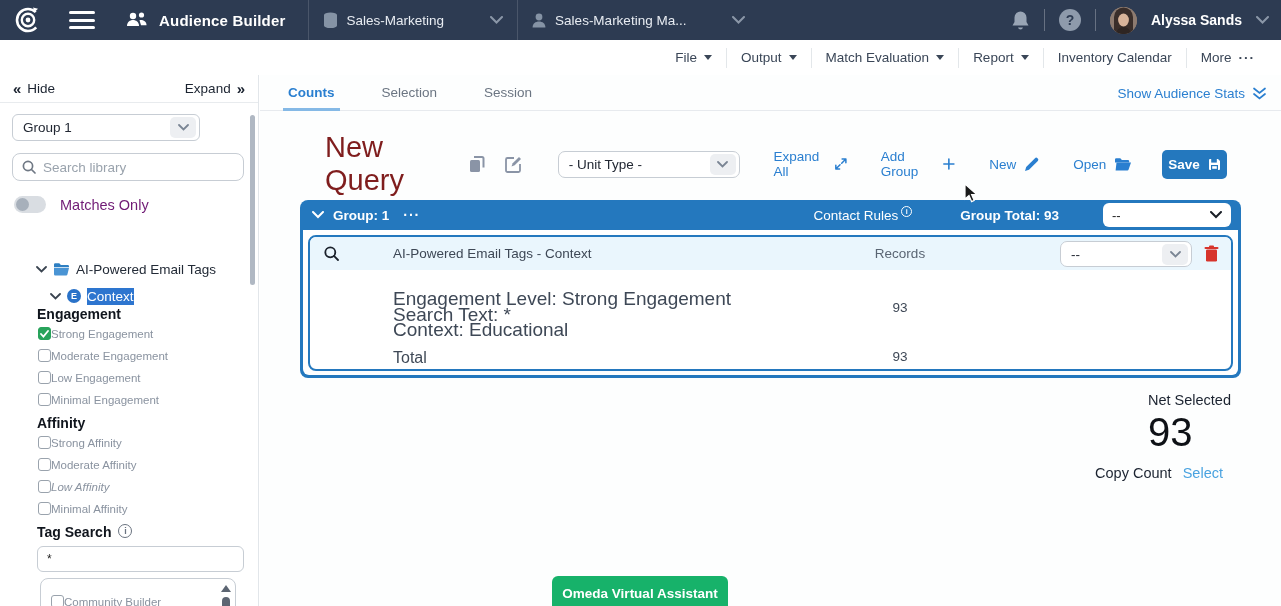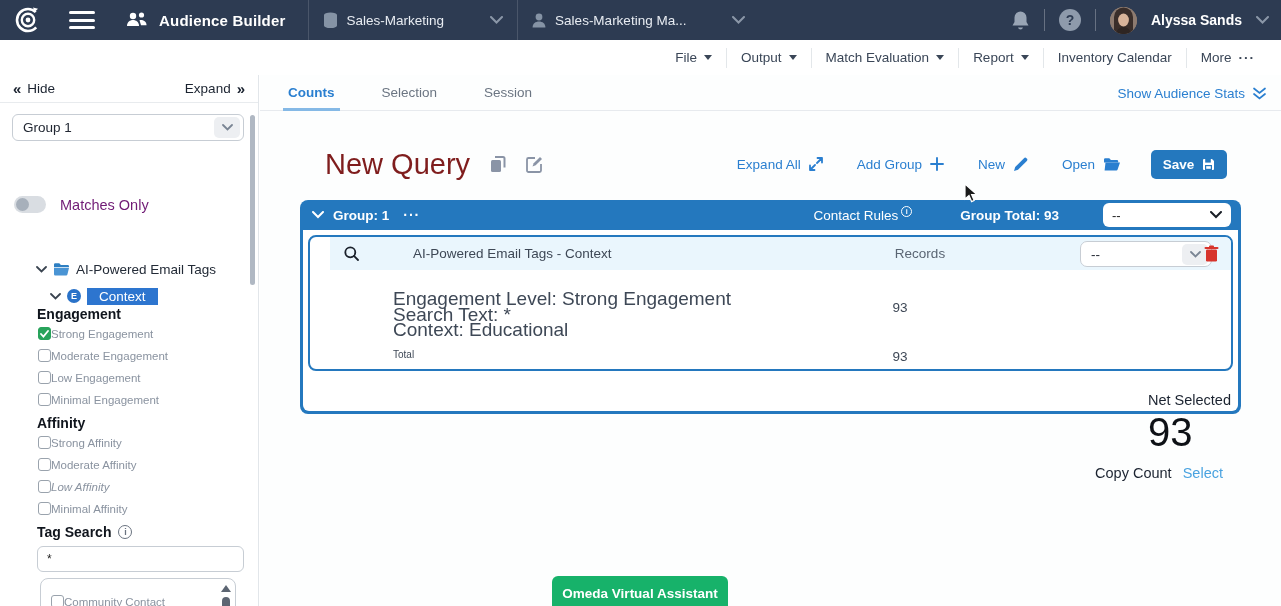--- a/index.html
+++ b/index.html
@@ -39,34 +39,34 @@
              border-right:1px solid #e2e6ea; overflow:hidden; }
   .side-header { height:28px; display:flex; align-items:center; justify-content:space-between;
                  padding:0 13px; border-bottom:1px solid #e8ebee; }
   .side-link { display:flex; align-items:center; gap:6px; font-size:13.5px; color:#1b2330; cursor:pointer; }
   .guillemet { font-size:15px; font-weight:bold; color:#1b2330; }
   .select { border:1px solid #c7cdd4; border-radius:6px; background:#fff; display:flex; align-items:center;
             justify-content:space-between; cursor:pointer; }
   .select .val { font-size:13.5px; color:#222833; padding-left:10px; }
   .select .chev-box { width:26px; height:21px; margin-right:3px; border-radius:5px; background:#edeff2;
                       display:flex; align-items:center; justify-content:center; }
-  .group-select { position:absolute; left:12px; top:39px; width:232px; height:27px; }
+  .group-select { position:absolute; left:12px; top:39px; width:188px; height:27px; }
   .search-box { position:absolute; left:12px; top:78px; width:232px; height:28px; border:1px solid #c7cdd4;
                 border-radius:8px; display:flex; align-items:center; padding-left:9px; gap:7px; background:#fff; }
   .search-box input { border:none; outline:none; font-size:13.5px; color:#222; width:180px;
                       font-family:"Liberation Sans", sans-serif; }
   .search-box input::placeholder { color:#9aa3ad; }
   .toggle-row { position:absolute; left:14px; top:121px; display:flex; align-items:center; gap:14px; }
   .toggle { width:32px; height:17px; border-radius:9px; background:#d9dde2; position:relative; cursor:pointer; }
   .toggle .knob { position:absolute; left:2px; top:2px; width:13px; height:13px; border-radius:50%; background:#a7b0bb; }
   .toggle-label { font-size:14.5px; color:#701a75; }
 
   .tree-row { position:absolute; display:flex; align-items:center; gap:6px; height:22px; cursor:pointer; }
   .tree-label { font-size:13.5px; color:#232b37; }
-  .tree-label.selected { background:#2d75cf; color:#fff; padding:1px 12px; }
+  .tree-label.selected { background:#2d75cf; color:#fff; padding:1px 0; }
   .e-badge { width:14px; height:14px; border-radius:50%; background:#2a72c8; color:#fff; font-size:9px;
              font-weight:bold; display:flex; align-items:center; justify-content:center; }
   .section-title { position:absolute; left:37px; font-size:14px; font-weight:bold; color:#10151d; }
   .cb-row { position:absolute; left:38px; display:flex; align-items:center; height:17px; cursor:pointer; }
   .cb { width:13px; height:13px; border:1.5px solid #9aa3ad; border-radius:3px; background:#fff; flex:0 0 auto;
         display:flex; align-items:center; justify-content:center; }
   .cb.checked { background:#28a35b; border-color:#28a35b; }
   .cb-label { font-size:11.5px; color:#8a93a0; }
   .info-icon { width:14px; height:14px; border:1.3px solid #6a7380; border-radius:50%; color:#6a7380;
                font-size:9px; display:inline-flex; align-items:center; justify-content:center; font-weight:bold; }
@@ -95,43 +95,43 @@
 
   .title-row { position:absolute; top:68px; left:25px; right:54px; height:42px; display:flex; align-items:center; }
   .query-title { font-size:29px; font-weight:500; color:#7f1d1d;margin-left:40px; }
   .icon-btn { margin-left:20px; cursor:pointer; display:flex; align-items:center; }
   .unit-select { margin-left:36px; width:213px; height:27px; border-radius:7px; }
   .action-link { display:flex; align-items:center; gap:8px; color:#2a7fd0; font-size:13.5px; cursor:pointer; margin-left:34px; }
   .save-btn { margin-left:30px; width:76px; height:29px; background:#2478be; border-radius:5px; color:#fff;
               font-size:13.5px; font-weight:bold; display:flex; align-items:center; justify-content:center; gap:8px; cursor:pointer; }
 
   
-  .group-panel { position:absolute; left:40px; top:125px; width:941px; height:214px; background:#2478be;
+  .group-panel { position:absolute; left:40px; top:125px; width:941px; height:178px; background:#2478be;
                  border-radius:8px; }
   .group-header { height:30px; display:flex; align-items:center; color:#fff; padding:0 10px 0 12px; }
   .group-header .g-title { font-size:13.5px; font-weight:bold; margin-left:9px; }
   .group-header .g-dots { font-size:14px; font-weight:bold; letter-spacing:1px; margin-left:14px; cursor:pointer; }
   .contact-rules { display:flex; align-items:flex-start; gap:3px; font-size:13.5px; cursor:pointer; }
   .contact-rules .info-icon { border-color:#fff; color:#fff; width:11px; height:11px; font-size:7px; margin-top:-2px;}
   .g-total { font-size:13.5px; font-weight:bold; margin-left:48px; }
   .g-select { margin-left:44px; width:128px; height:24px; background:#fff; border-radius:6px; display:flex;
               align-items:center; justify-content:space-between; padding:0 9px; cursor:pointer; }
   .g-select .val { font-size:13px; color:#222; }
   .group-body { position:absolute; left:3px; top:30px; right:3px; bottom:3px; background:#fff; border-radius:0 0 6px 6px; }
   .query-card { position:absolute; left:5px; top:5px; width:925px; height:136px; border:2px solid #2478be;
-                border-radius:8px; background:#fff; overflow:hidden;padding-left:20px; }
+                border-radius:8px; background:#fff; overflow:hidden; }
   .card-head { position:relative; height:33px; background:#eaf6fd; display:flex; align-items:center; }
   .card-head .search-ic { position:absolute; left:14px; top:9px; }
   .card-title { position:absolute; left:83px; font-size:13.5px; color:#3e4856; }
   .records-col { position:absolute; left:545px; width:90px; text-align:center; font-size:13.5px; color:#5a6573; }
   .card-select { position:absolute; left:750px; top:4px; width:132px; height:26px; border-radius:7px; }
   .trash { position:absolute; right:12px; top:8px; cursor:pointer; }
   .criteria { position:absolute; top:54px; left:83px; font-size:19px; color:#3e4856; line-height:15.5px; }
   .crit-count { position:absolute; top:63px; left:545px; width:90px; text-align:center; font-size:13.5px; color:#3e4856; }
-  .total-label { position:absolute; top:112px; left:83px; font-size:10px; color:#3e4856; }
+  .total-label { position:absolute; top:112px; left:83px; font-size:16px; color:#3e4856; }
   .total-count { position:absolute; top:112px; left:545px; width:90px; text-align:center; font-size:13.5px; color:#3e4856; }
 
   .net-block { position:absolute; top:317px; right:50px; text-align:left; }
   .net-label { font-size:14.5px; color:#1b2330; }
   .net-value { font-size:40px; font-weight:500; color:#0e1116; margin-top:3px; line-height:42px; }
   .copy-row { position:absolute; top:390px; right:58px; font-size:14.5px; color:#1b2330; }
   .copy-row .link { color:#4aa3e0; margin-left:7px; cursor:pointer; }
 
   .assistant-btn { position:absolute; left:552px; top:576px; width:176px; height:34px; background:#17b26a;
                    border-radius:6px 6px 0 0; color:#fff; font-size:13.5px; font-weight:bold;
@@ -249,20 +249,27 @@
 
     <div class="select group-select">
       <span class="val">Group 1</span>
       <span class="chev-box">
         <svg width="11" height="7" viewBox="0 0 11 7">
             <path d="M1 1 l4.5 4.5 L10 1" stroke="#7a8594" stroke-width="1.8" fill="none" stroke-linecap="round"></path>
           </svg>
       </span>
     </div>
 
+    <div class="search-box">
+      <svg width="14" height="14" viewBox="0 0 14 14">
+        <circle cx="6" cy="6" r="4.6" fill="none" stroke="#6f7884" stroke-width="1.7"></circle>
+        <path d="M9.5 9.5 L13 13" stroke="#6f7884" stroke-width="1.7" stroke-linecap="round"></path>
+      </svg>
+      <input type="text" placeholder="Search library" style="">
+    </div>
 
     <div class="toggle-row">
       <div class="toggle">
           <div class="knob"></div>
         </div>
       <span class="toggle-label">Matches Only</span>
     </div>
 
     <div class="tree-row" style="top:183px; left:36px;">
       <svg width="11" height="7" viewBox="0 0 11 7">
@@ -315,30 +322,30 @@
     </div>
     <div class="cb-row" style="top:403px;font-style:italic;">
       <span class="cb"></span>
       <span class="cb-label">Low Affinity</span>
     </div>
     <div class="cb-row" style="top:425px;">
       <span class="cb"></span>
       <span class="cb-label">Minimal Affinity</span>
     </div>
 
-    <div class="section-title" style="top:449px; display:flex; align-items:center; gap:7px;">
+    <div class="section-title" style="top:449px; display:flex; gap:7px;">
       <span>Tag Search</span>
       <span class="info-icon">i</span>
     </div>
     <input class="tag-input" type="text" value="*" style="">
 
     <div class="tag-listbox">
       <div class="cb-row">
         <span class="cb"></span>
-        <span class="cb-label">Community Contact</span>
+        <span class="cb-label">Community Builder</span>
       </div>
       <div class="list-scroll">
         <div class="tri-up"></div>
         <div class="list-thumb"></div>
       </div>
     </div>
 
     <div class="side-scrollbar"></div>
   </div>
 
@@ -363,20 +370,28 @@
         <svg width="16" height="17" viewBox="0 0 16 17">
           <rect x="1" y="4" width="10" height="12" rx="1.5" fill="#8a94a6"></rect>
           <path d="M5 1 h8 a1.5 1.5 0 0 1 1.5 1.5 v9" fill="none" stroke="#8a94a6" stroke-width="2"></path>
         </svg>
       </div>
       <div class="icon-btn">
         <svg width="17" height="17" viewBox="0 0 17 17">
           <path d="M15 8 v6.5 a1.5 1.5 0 0 1-1.5 1.5 H2.5 A1.5 1.5 0 0 1 1 14.5 V3.5 A1.5 1.5 0 0 1 2.5 2 H9" fill="none" stroke="#8a94a6" stroke-width="1.8"></path>
           <path d="M6.5 10.5 l1.2-3.2 L14 1 l2 2 -6.3 6.3 z" fill="#8a94a6"></path>
         </svg>
+      </div>
+      <div class="select unit-select">
+        <span class="val">- Unit Type -</span>
+        <span class="chev-box">
+          <svg width="11" height="7" viewBox="0 0 11 7">
+              <path d="M1 1 l4.5 4.5 L10 1" stroke="#7a8594" stroke-width="1.8" fill="none" stroke-linecap="round"></path>
+            </svg>
+        </span>
       </div>
       <div class="spacer"></div>
       <div class="action-link">
         <span>Expand All</span>
         <svg width="14" height="14" viewBox="0 0 14 14">
           <path d="M8.5 1 H13 v4.5 M13 1 L8 6" stroke="#2a7fd0" stroke-width="1.8" fill="none" stroke-linecap="round" stroke-linejoin="round"></path>
           <path d="M5.5 13 H1 V8.5 M1 13 L6 8" stroke="#2a7fd0" stroke-width="1.8" fill="none" stroke-linecap="round" stroke-linejoin="round"></path>
         </svg>
       </div>
       <div class="action-link">

